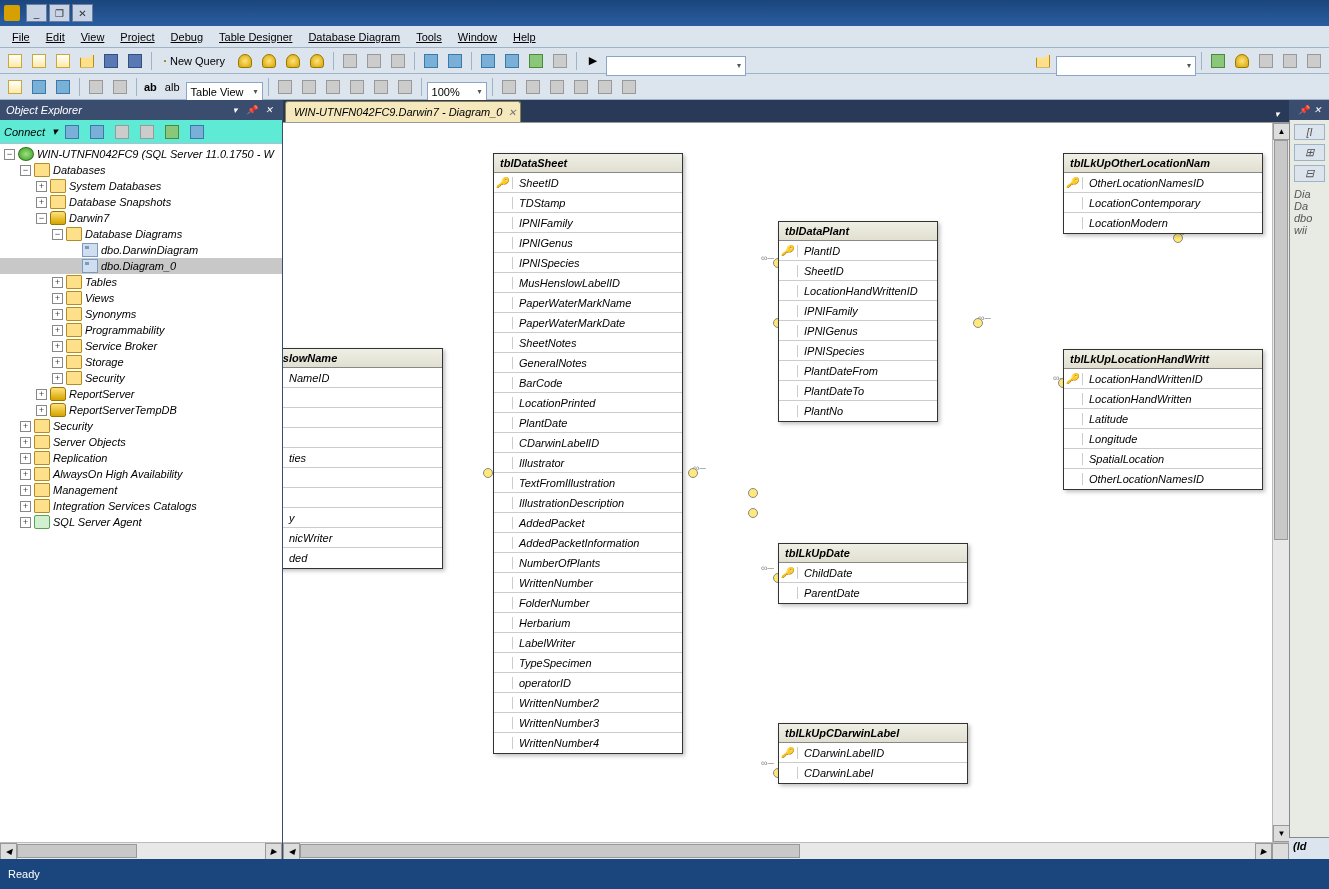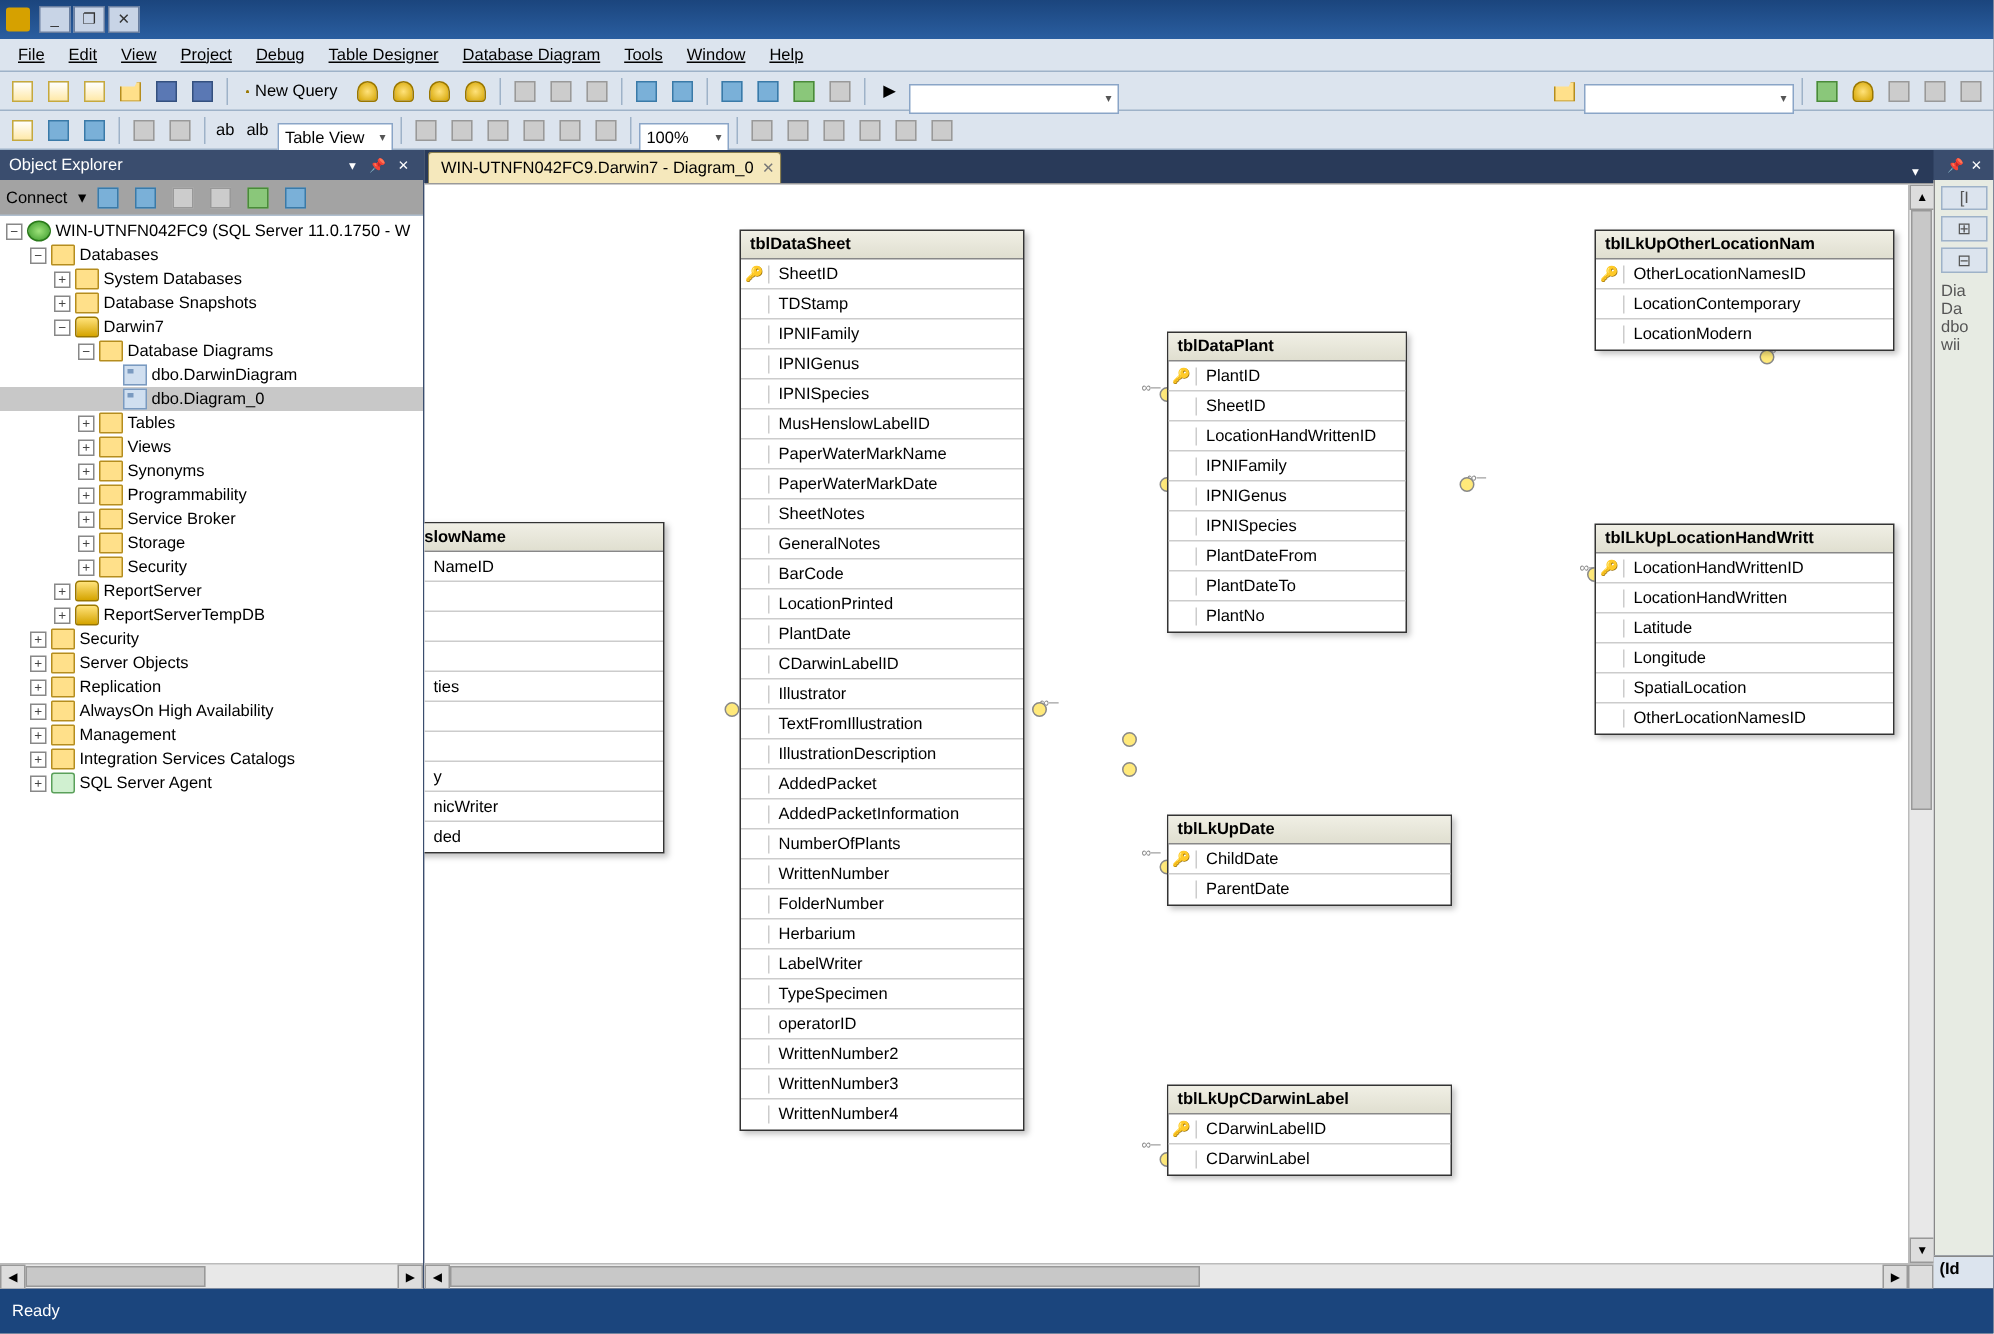--- a/index.html
+++ b/index.html
@@ -29,28 +29,28 @@
 
 .i-new { background: linear-gradient(#fff,#ffe9a8); border:1px solid #c7a93b; }
 .i-open { background: #ffe08a; border:1px solid #b58d1e; clip-path: polygon(0 30%,70% 30%,80% 10%,100% 10%,100% 100%,0 100%); }
 .i-save { background: #5a78b4; border:1px solid #34507f; }
 .i-db { background: radial-gradient(#ffe27a,#d5a400); border-radius:50% 50% 20% 20%; border:1px solid #9a7700; }
 .i-gray { background: #ccc; border:1px solid #999; }
 .i-green { background:#8ac77a; border:1px solid #4a8a3a; }
 .i-blue { background:#7ab0d8; border:1px solid #3a7aa8; }
 
 
-.main-area { flex: 1; display: flex; background: #293a59; position: relative; overflow: hidden; }
+.main-area { flex: 1; display: flex; background: #293a59; position: relative; overflow: hidden; font-style: italic; }
 
 
 .obj-explorer { width: 283px; display: flex; flex-direction: column; background: #fff; border-right: 1px solid #3a4d6e; }
 .panel-title { height: 20px; background: #3a4d6e; color: #fff; display: flex; align-items: center; padding: 0 6px; font-size: 11px; }
 .panel-title .spacer { flex: 1; }
 .panel-title .pt-btn { width: 14px; height: 14px; margin-left: 3px; display: flex; align-items: center; justify-content: center; cursor: pointer; font-size: 9px; color: #fff; }
-.oe-toolbar { height: 24px; background: #a3a3a3; display: flex; align-items: center; padding: 0 4px; border-bottom: 1px solid #b0bfcf; gap: 3px; }
+.oe-toolbar { height: 24px; background: #5eead4; display: flex; align-items: center; padding: 0 4px; border-bottom: 1px solid #b0bfcf; gap: 3px; }
 .oe-toolbar .lbl { padding-right: 4px; }
 .oe-tree { flex: 1; overflow: auto; background: #fff; padding: 2px 0; }
 .tree-node { display: flex; align-items: center; height: 16px; line-height: 16px; white-space: nowrap; cursor: pointer; }
 .tree-node.sel { background: #c8c8c8; }
 .tree-toggle { width: 11px; height: 11px; border: 1px solid #888; background: #fff; margin-right: 3px; display: flex; align-items: center; justify-content: center; font-size: 9px; line-height: 1; color: #444; flex-shrink: 0; }
 .tree-toggle.empty { border: none; background: transparent; }
 .tree-icon { width: 16px; height: 14px; margin-right: 3px; flex-shrink: 0; }
 .ti-server { background: radial-gradient(#9de27a,#3a9a2a); border-radius:50%; border:1px solid #2a7a1a; }
 .ti-folder { background: #ffe08a; border:1px solid #b58d1e; border-radius:1px; }
 .ti-db { background: linear-gradient(#ffe27a,#d5a400); border-radius:3px 3px 2px 2px; border:1px solid #9a7700; }
@@ -228,21 +228,21 @@
       <div class="ico i-blue"></div>
     </div>
   <div class="tb-sep"></div>
   <div class="tb-btn">
       <div class="ico i-gray"></div>
     </div>
   <div class="tb-btn">
       <div class="ico i-gray"></div>
     </div>
   <div class="tb-sep"></div>
-  <span style="font-weight:normal;margin:0 2px;">ab</span>
+  <span style="font-weight:bold;margin:0 2px;">ab</span>
   <span style="margin:0 4px;">alb</span>
   <div class="tb-dropdown">
       <span>Table View</span>
     </div>
   <div class="tb-sep"></div>
   <div class="tb-btn">
       <div class="ico i-gray"></div>
     </div>
   <div class="tb-btn">
       <div class="ico i-gray"></div>

